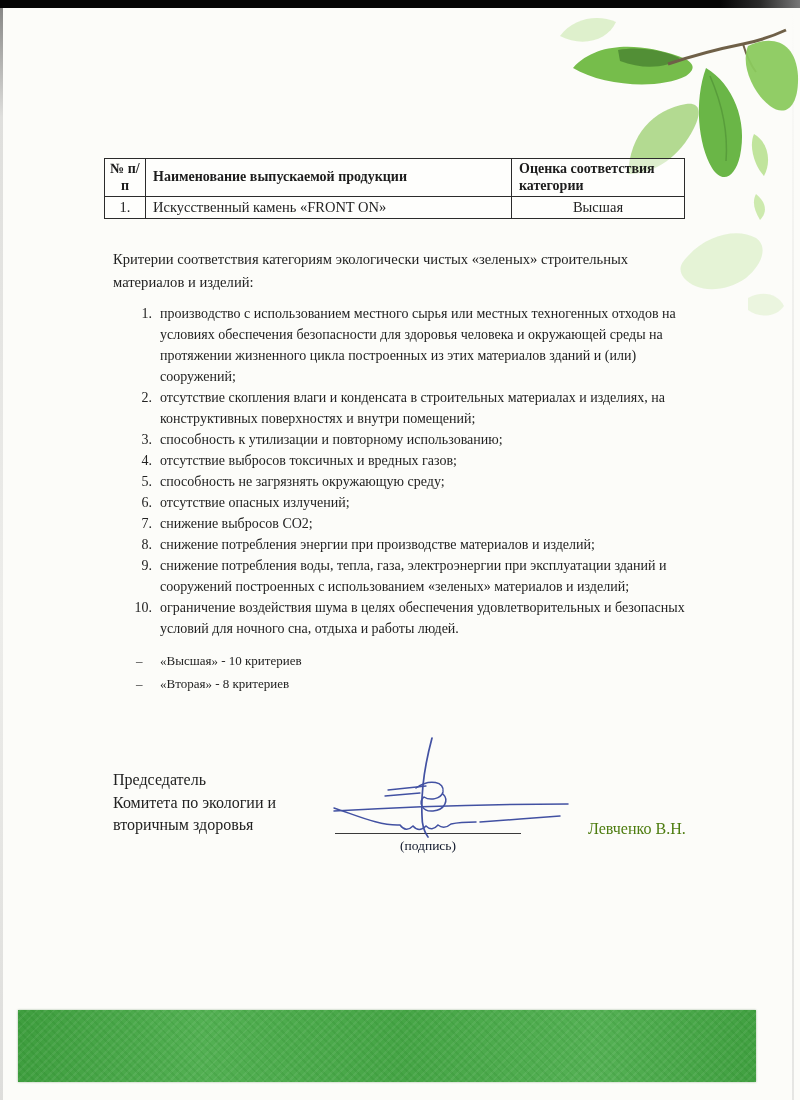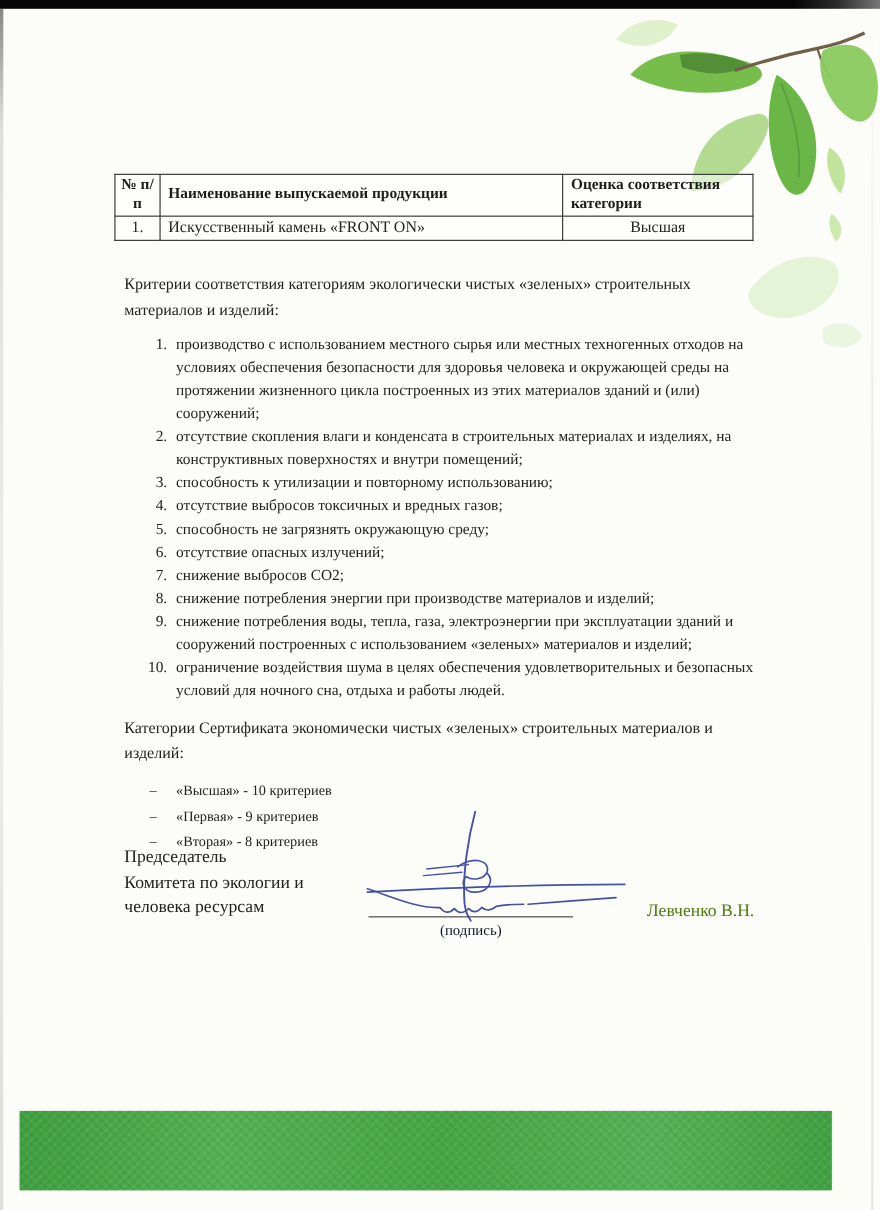--- a/index.html
+++ b/index.html
@@ -104,34 +104,32 @@
       <li>способность к утилизации и повторному использованию;</li>
       <li>отсутствие выбросов токсичных и вредных газов;</li>
       <li>способность не загрязнять окружающую среду;</li>
       <li>отсутствие опасных излучений;</li>
       <li>снижение выбросов СО2;</li>
       <li>снижение потребления энергии при производстве материалов и изделий;</li>
       <li>снижение потребления воды, тепла, газа, электроэнергии при эксплуатации зданий и сооружений построенных с использованием «зеленых» материалов и изделий;</li>
       <li>ограничение воздействия шума в целях обеспечения удовлетворительных и безопасных условий для ночного сна, отдыха и работы людей.</li>
     </ol>
 
-    <p class="intro2">Категории Сертификата экономически чистых «зеленых» строительных материалов и изделий:</p>
 
     <ul class="cat-list">
       <li>«Высшая» - 10 критериев</li>
-      <li>«Первая» - 9 критериев</li>
       <li>«Вторая» - 8 критериев</li>
     </ul>
 
   </div>
 
   <div class="sig-role">
     <div>Председатель</div>
     <div>Комитета по экологии и</div>
-    <div>человека ресурсам</div>
+    <div>вторичным здоровья</div>
   </div>
 
   <svg class="signature-svg" viewBox="0 0 250 112" aria-hidden="true">
     <g stroke="#33439b" stroke-width="1.5" fill="none" stroke-linecap="round" opacity="0.92">
       <path d="M4,75 C70,71 170,68 238,68"></path>
       <path d="M4,72 C28,80 50,90 70,89 Q76,97 83,90 Q89,97 96,90 Q102,96 108,89 Q114,94 121,88 C130,86 138,86 146,86"></path>
       <path d="M150,86 C175,84 205,82 230,80"></path>
       <path d="M102,2 C95,28 91,58 92,80 C92,90 95,97 98,101" stroke-width="1.7"></path>
       <path d="M86,52 C100,42 115,46 113,56 C111,63 100,65 94,61 C88,66 92,76 103,75 C115,74 119,64 113,58"></path>
       <path d="M58,54 L96,50" stroke-width="1.3"></path>

